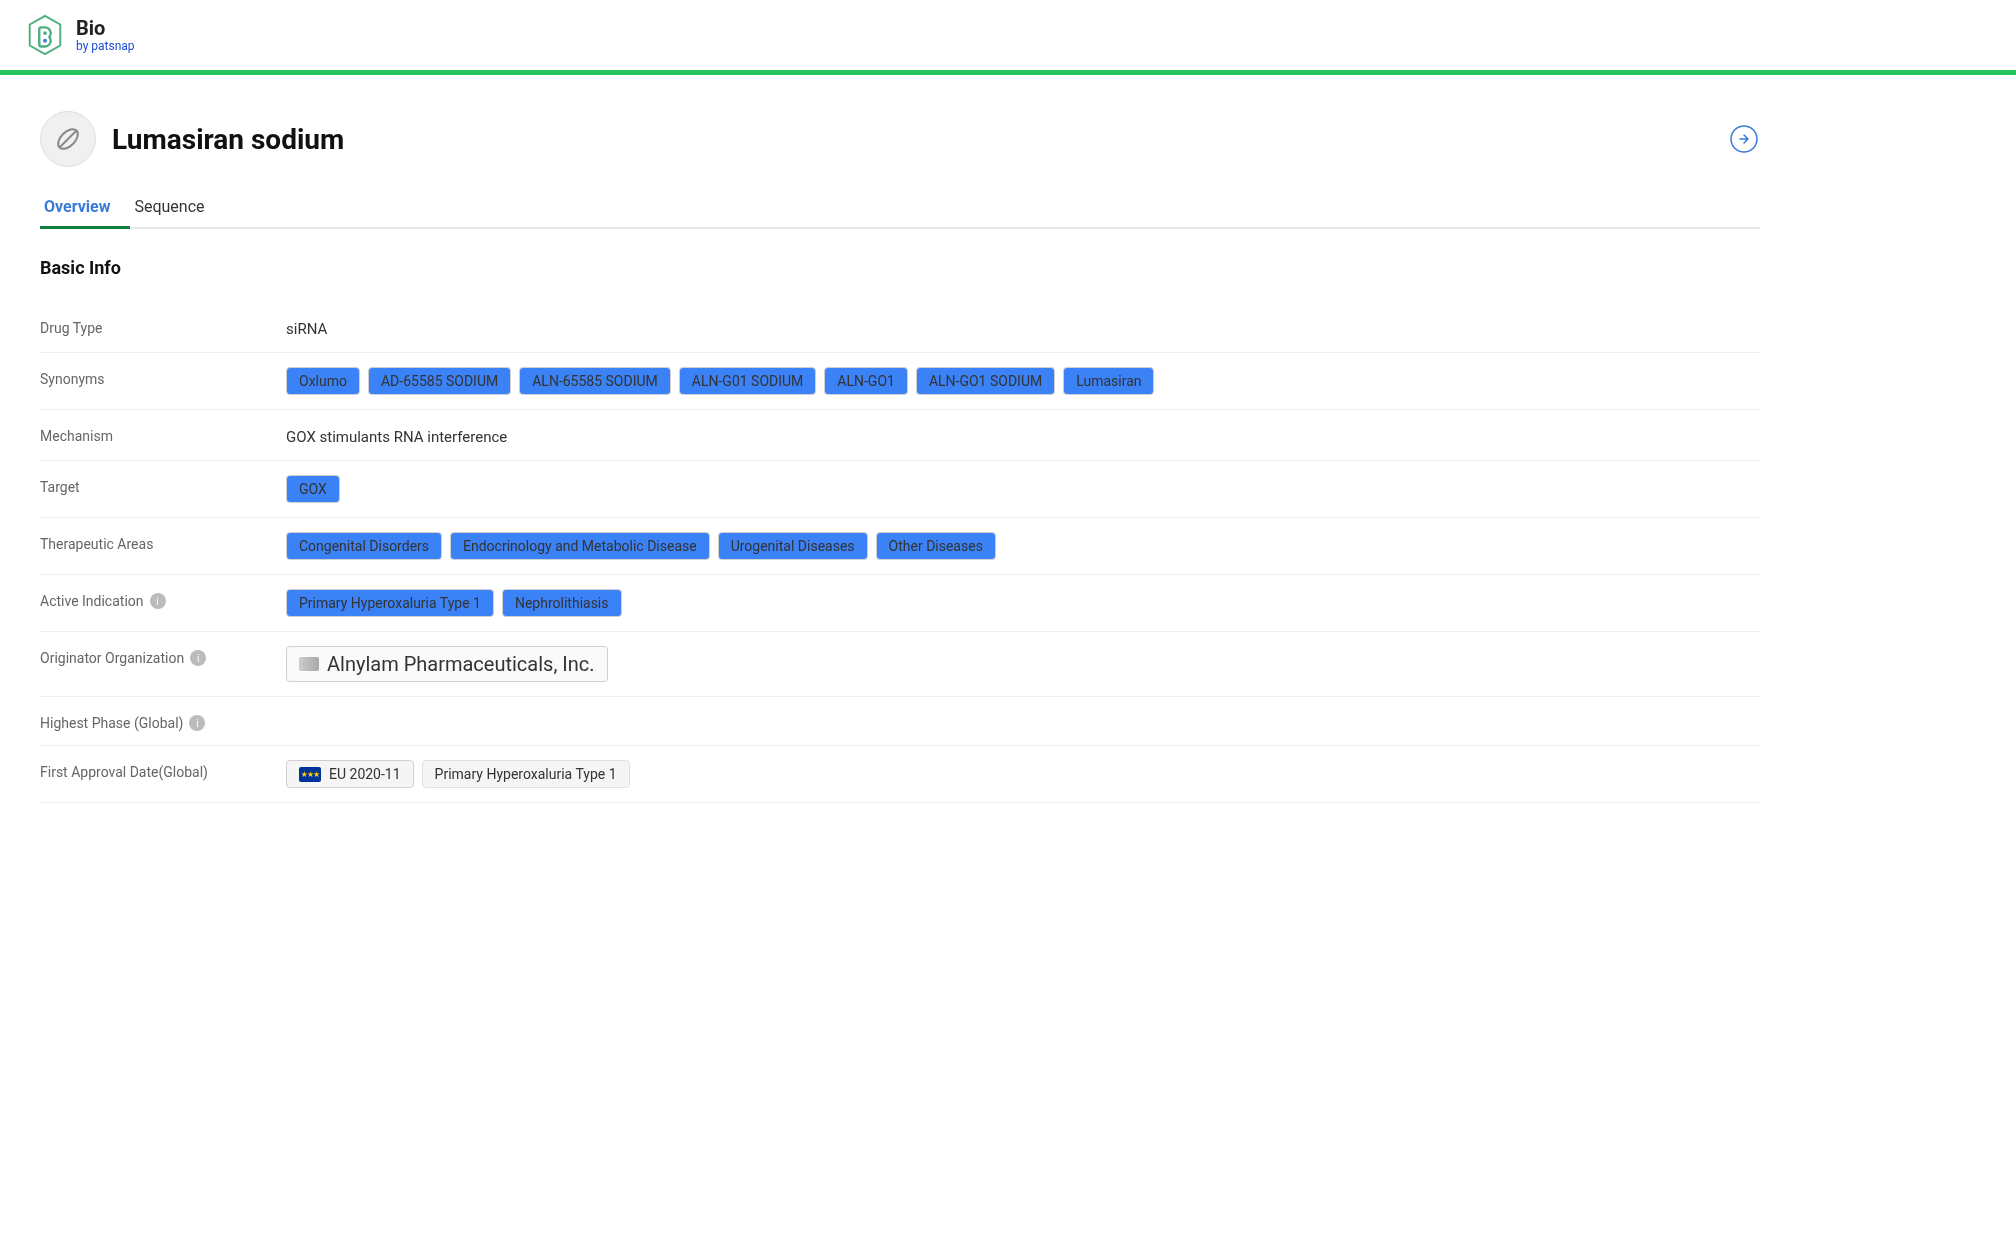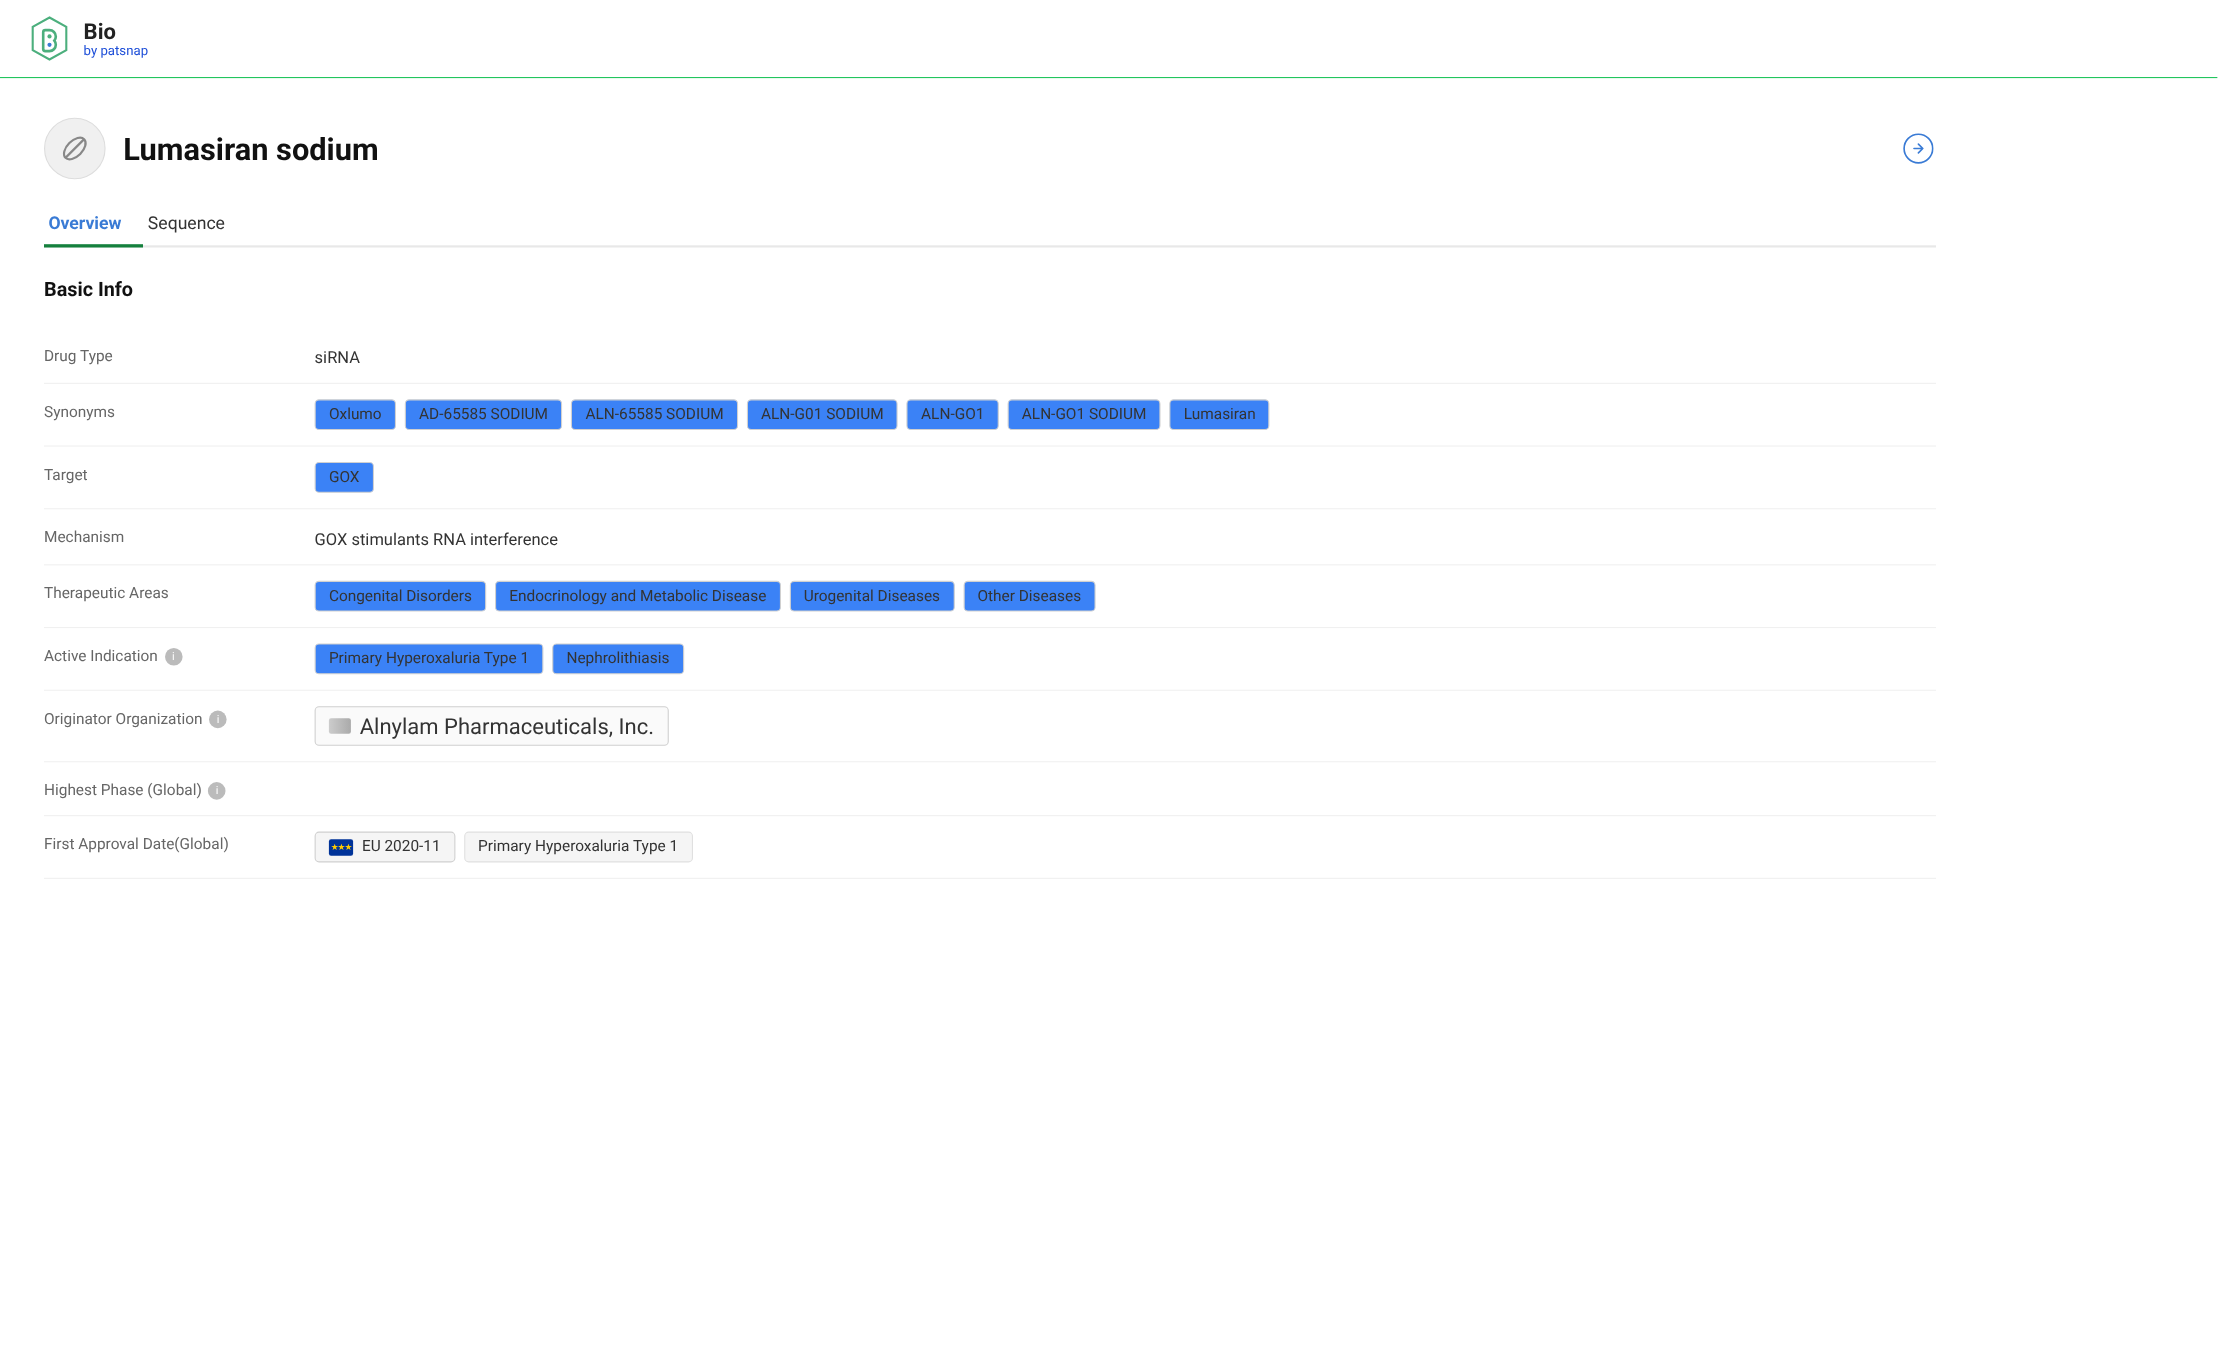--- a/index.html
+++ b/index.html
@@ -6,21 +6,21 @@
     body {
       font-family: -apple-system, BlinkMacSystemFont, 'Segoe UI', Roboto, sans-serif;
       background: #fff;
       color: #222;
       font-size: 15px;
     }
     .header {
       display: flex;
       align-items: center;
       padding: 14px 24px;
-      border-bottom: 1px solid #22c55e;
+      border-bottom: 5px solid #22c55e;
     }
     .logo-container {
       display: flex;
       align-items: center;
       gap: 10px;
     }
     .logo-icon {
       width: 42px;
       height: 42px;
     }
@@ -278,30 +278,30 @@
         <span class="tag">AD-65585 SODIUM</span>
         <span class="tag">ALN-65585 SODIUM</span>
         <span class="tag">ALN-G01 SODIUM</span>
         <span class="tag">ALN-GO1</span>
         <span class="tag">ALN-GO1 SODIUM</span>
         <span class="tag">Lumasiran</span>
       </div>
     </div>
 
     <div class="info-row">
+      <div class="info-label">Mechanism</div>
+      <div class="info-value">
+        <span class="plain-text">GOX stimulants  RNA interference</span>
+      </div>
+    </div>
+
+    <div class="info-row">
       <div class="info-label">Target</div>
       <div class="info-value">
         <span class="tag">GOX</span>
-      </div>
-    </div>
-
-    <div class="info-row">
-      <div class="info-label">Mechanism</div>
-      <div class="info-value">
-        <span class="plain-text">GOX stimulants  RNA interference</span>
       </div>
     </div>
 
     <div class="info-row">
       <div class="info-label">Therapeutic Areas</div>
       <div class="info-value">
         <span class="tag">Congenital Disorders</span>
         <span class="tag">Endocrinology and Metabolic Disease</span>
         <span class="tag">Urogenital Diseases</span>
         <span class="tag">Other Diseases</span>

